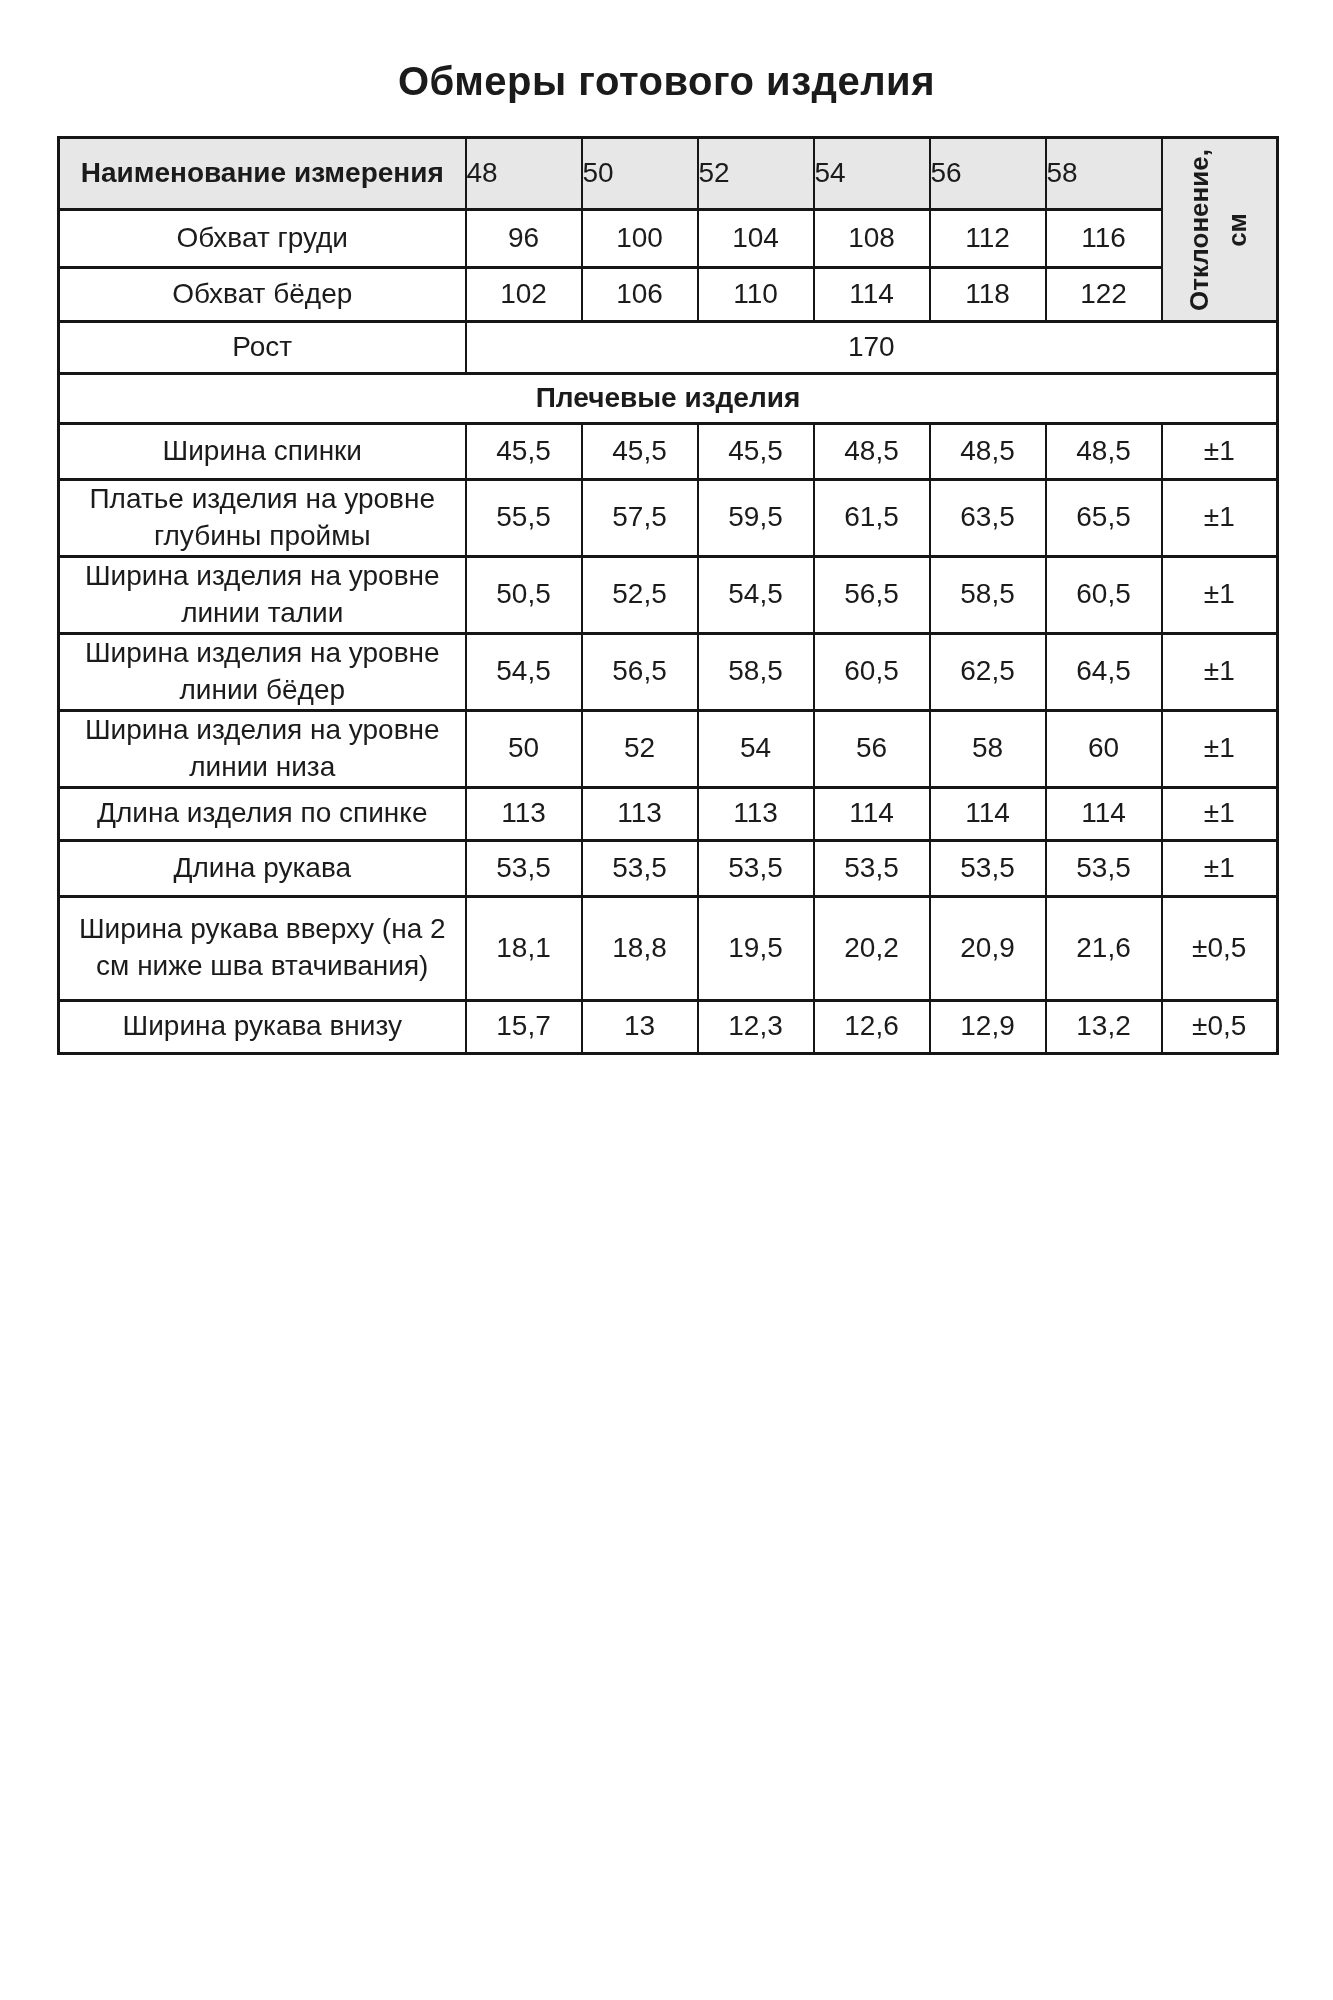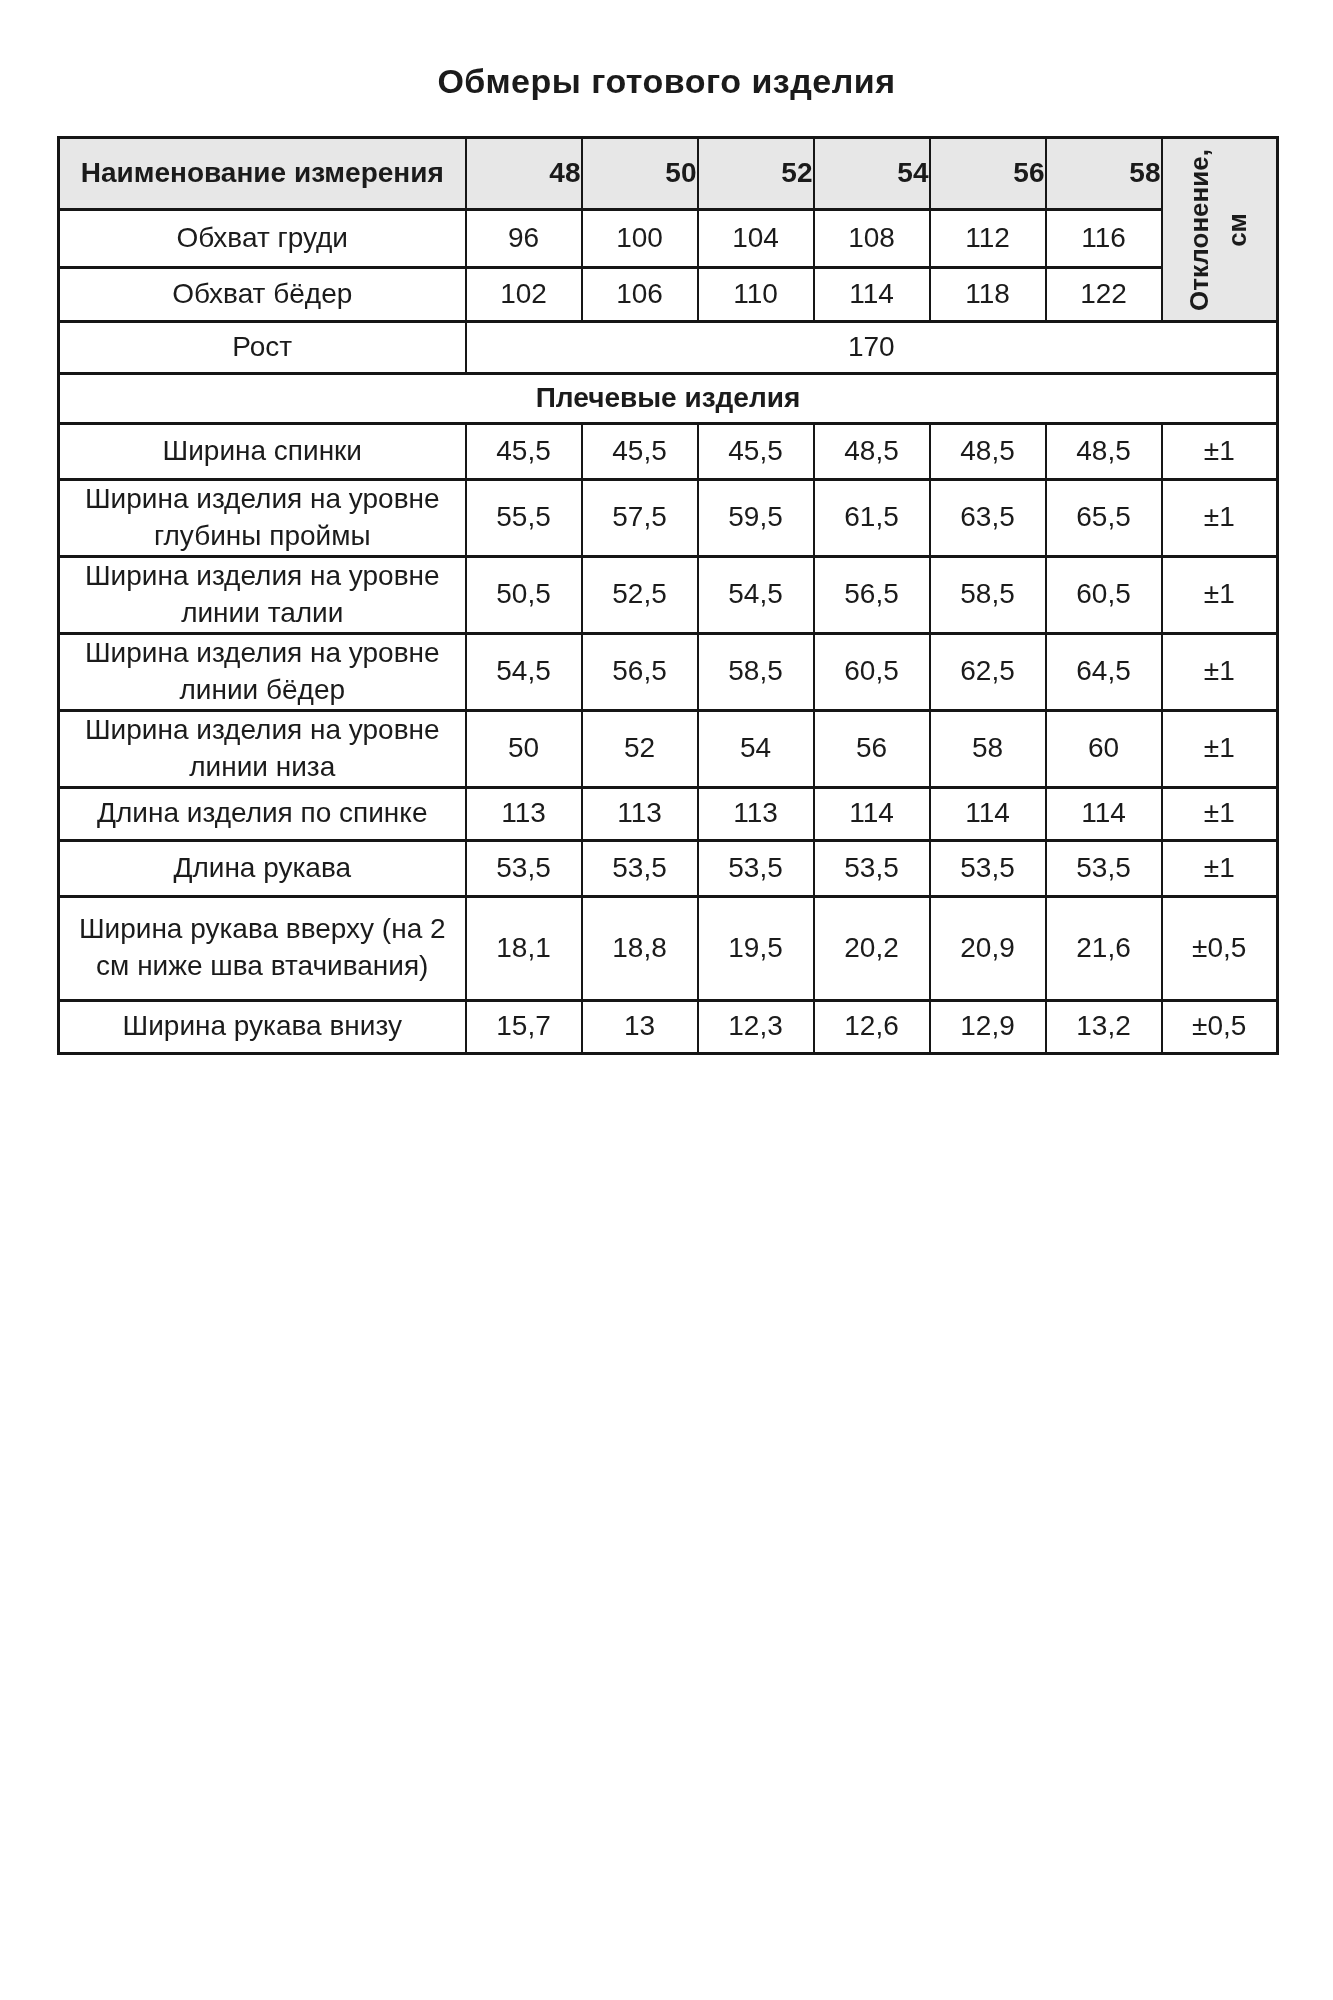--- a/index.html
+++ b/index.html
@@ -12,21 +12,21 @@
     height: 2000px;
     font-family: "Liberation Sans", sans-serif;
     color: #1b1b1b;
     overflow: hidden;
   }
   .titles {
     padding-top: 64px;
     text-align: center;
   }
   .title-line {
-    font-size: 34px;
+    font-size: 40px;
     font-weight: 700;
     line-height: 34px;
     margin-bottom: 38px;
     letter-spacing: 0.5px;
   }
   table.size-table {
     border-collapse: collapse;
     table-layout: fixed;
     margin-left: 57px;
     margin-top: 4px;
@@ -48,22 +48,22 @@
   td.num {
     text-align: center;
   }
   td.gray {
     background: #e7e7e7;
   }
   .bold { font-weight: 700; margin-left: 40px; }
   td.center { text-align: center; }
   td.size-head {
     font-size: 29px;
-    font-weight: 700;
-    text-align: right;
+    font-weight: 400;
+    text-align: left;
   }
   td.dev-cell {
     position: relative;
   }
   .rotated {
     position: absolute;
     top: 50%;
     left: 50%;
     transform: translate(-50%, -50%) rotate(-90deg);
     width: 190px;
@@ -144,21 +144,21 @@
     <td class="num">45,5</td>
     <td class="num">45,5</td>
     <td class="num">45,5</td>
     <td class="num">48,5</td>
     <td class="num">48,5</td>
     <td class="num">48,5</td>
     <td class="num">±1</td>
   </tr>
 
   <tr style="height:74px">
-    <td class="label">Ширина изделия на уровне глубины проймы</td>
+    <td class="label">Платье изделия на уровне глубины проймы</td>
     <td class="num">55,5</td>
     <td class="num">57,5</td>
     <td class="num">59,5</td>
     <td class="num">61,5</td>
     <td class="num">63,5</td>
     <td class="num">65,5</td>
     <td class="num">±1</td>
   </tr>
 
   <tr style="height:73px">

